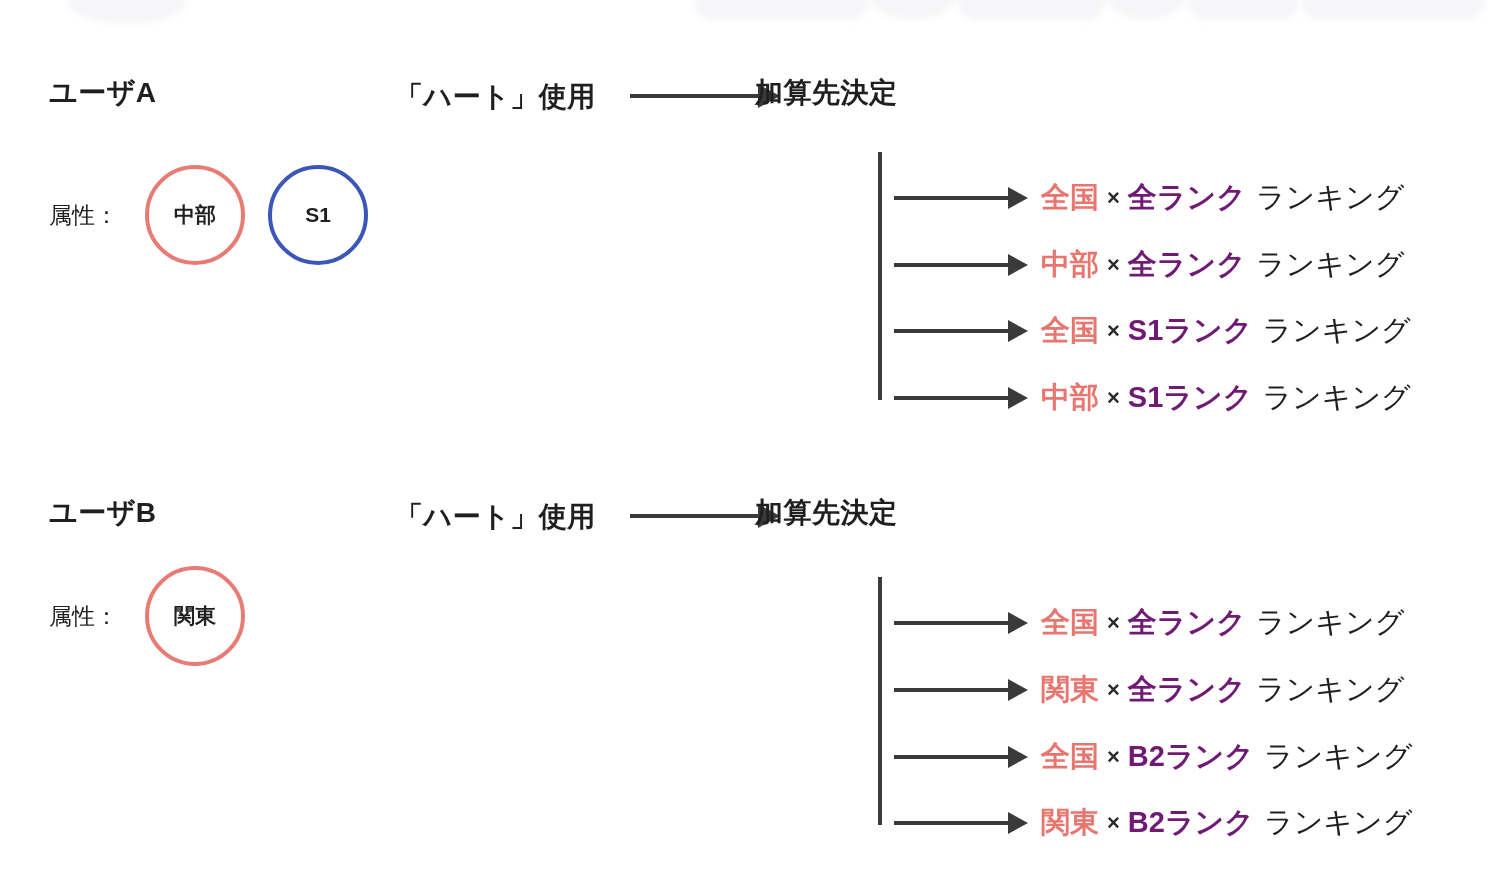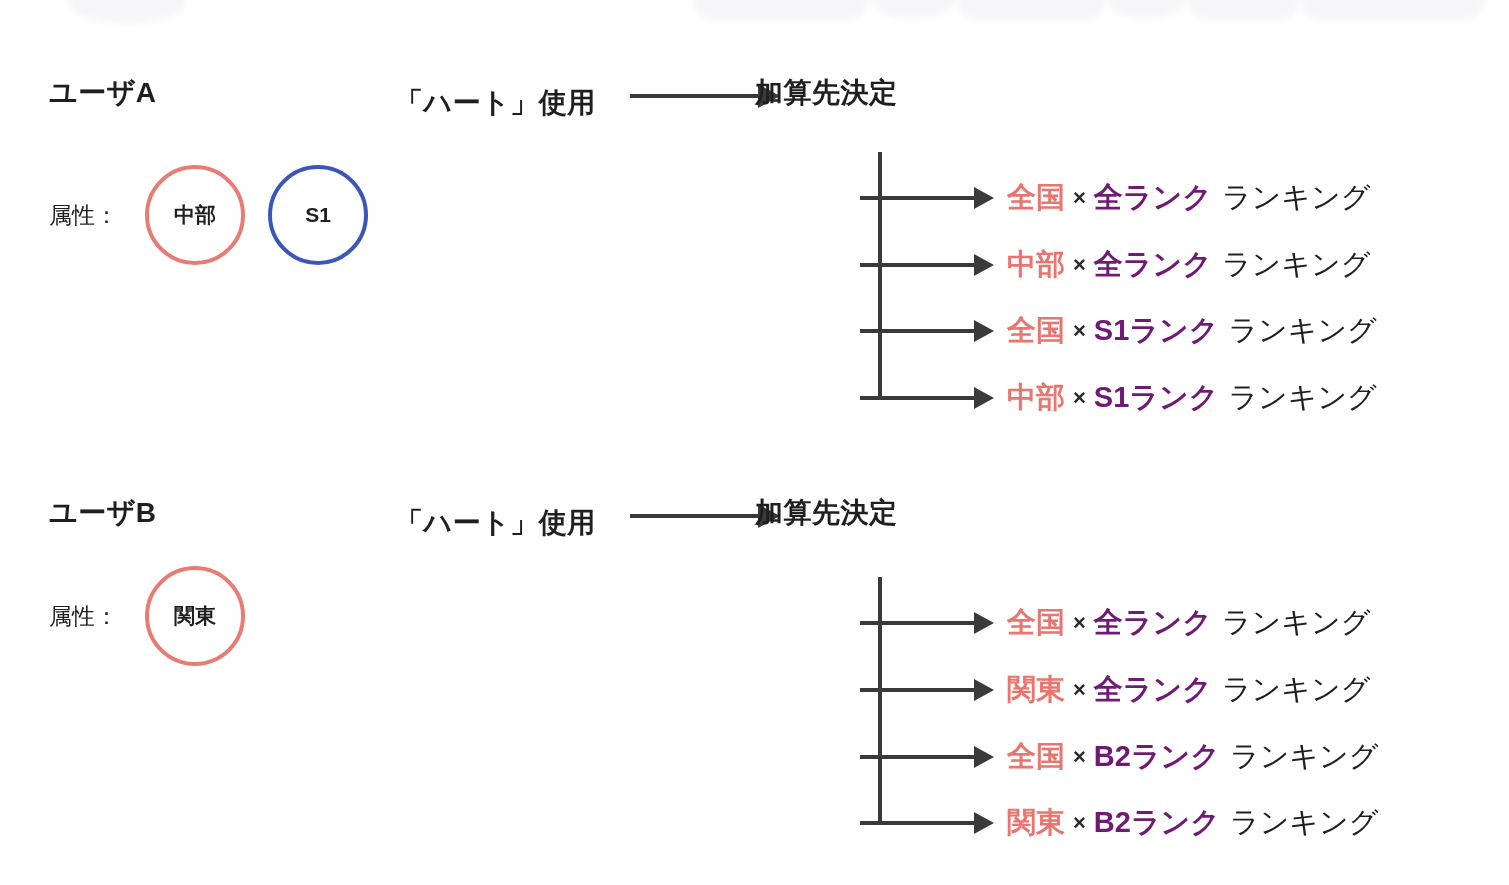--- a/index.html
+++ b/index.html
@@ -25,21 +25,21 @@
   #groupB { top: 420px; }
 
   .heading {
     position: absolute;
     font-size: 28px;
     font-weight: 700;
     letter-spacing: 0.5px;
     white-space: nowrap;
   }
   .user-label   { left: 49px;  top: 74px; }
-  .action-label { left: 395px; top: 84px; }
+  .action-label { left: 395px; top: 78px; }
   .result-label { left: 755px; top: 74px; }
 
   .flow-arrow { position: absolute; left: 630px; top: 84px; display: flex; align-items: center; }
   .flow-arrow .arrow-line { width: 128px; height: 4px; background: #3a3a3a; }
   .flow-arrow .arrow-head {
     width: 0; height: 0;
     border-left: 22px solid #3a3a3a;
     border-top: 12px solid transparent;
     border-bottom: 12px solid transparent;
   }
@@ -67,25 +67,26 @@
   .gA .attr-circle { top: 165px; }
   .gB .attr-circle { top: 146px; }
   .attr-circle .circle-text { font-size: 21px; font-weight: 700; color: #1f1f1f; }
 
   .tree-trunk { position: absolute; left: 878px; width: 4px; background: #3a3a3a; }
   .gA .tree-trunk { top: 152px; height: 248px; }
   .gB .tree-trunk { top: 157px; height: 248px; }
 
   .tree-row {
     position: absolute;
-    left: 860px;
+    left: 882px;
     height: 40px;
     display: flex;
     align-items: center;
     white-space: nowrap;
+    padding-left: 12px;
   }
   .gA .row-0 { top: 178px; }
   .gA .row-1 { top: 245px; }
   .gA .row-2 { top: 311px; }
   .gA .row-3 { top: 378px; }
   .gB .row-0 { top: 183px; }
   .gB .row-1 { top: 250px; }
   .gB .row-2 { top: 317px; }
   .gB .row-3 { top: 383px; }
 

